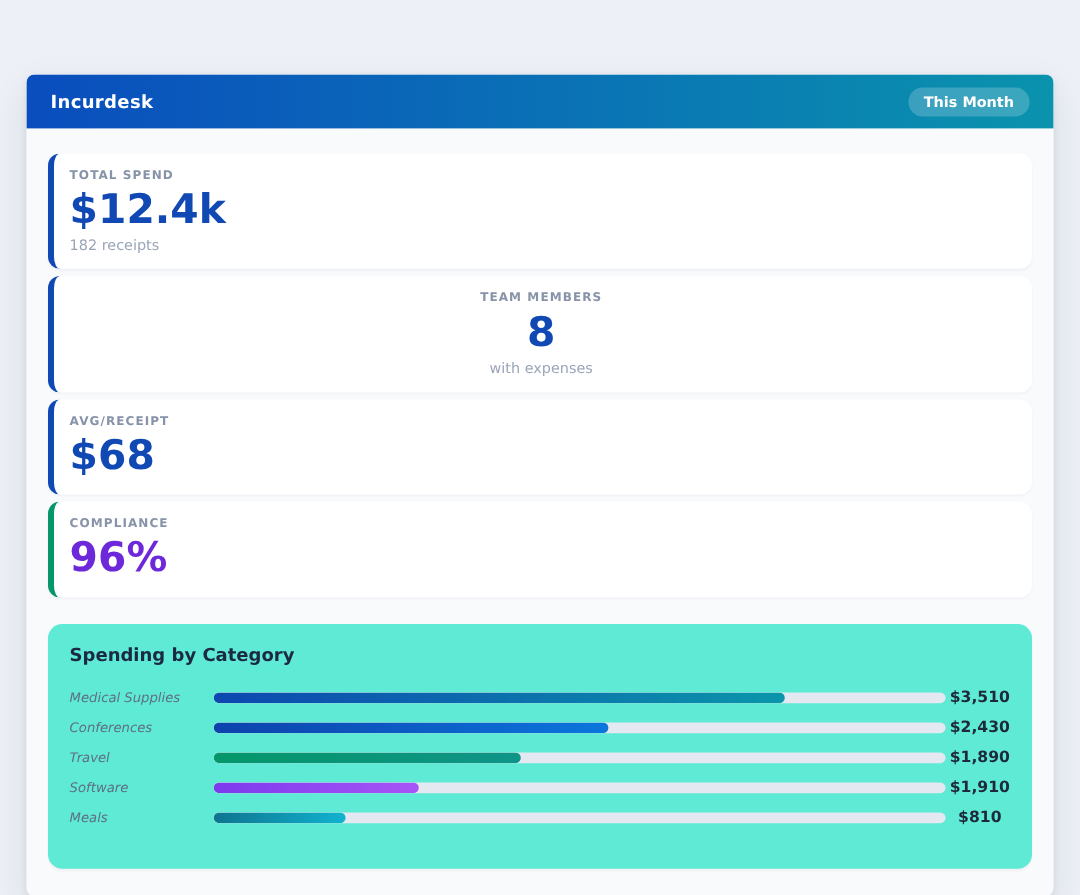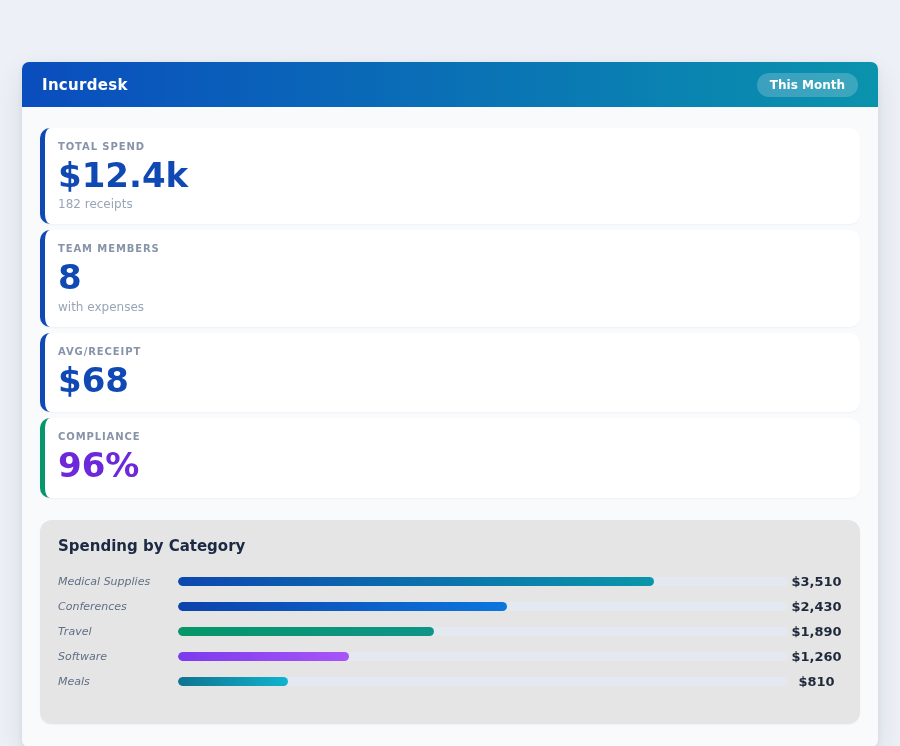--- a/index.html
+++ b/index.html
@@ -67,21 +67,21 @@
     color: #1149b4;
     line-height: 1.1;
   }
   .stat-sub {
     font-size: 12px;
     color: #9aa5b8;
     margin-top: 3px;
   }
   .stat-sub:empty { display: none; }
   .spending-card {
-    background: #e5e5e5;
+    background: #5eead4;
     border-radius: 12px;
     margin-top: 22px;
     padding: 17px 15px 30px 18px;
     box-shadow: 0 1px 2px rgba(15, 23, 42, 0.04);
   }
   .spending-title {
     font-size: 15px;
     font-weight: bold;
     color: #1b2942;
   }
@@ -125,21 +125,21 @@
   </div>
 
   <div class="app-body">
 
     <div class="stat-card" style="border-left-color: rgb(17, 73, 180);">
       <div class="stat-label">TOTAL SPEND</div>
       <div class="stat-value" style="color: rgb(17, 73, 180);">$12.4k</div>
       <div class="stat-sub">182 receipts</div>
     </div>
 
-    <div class="stat-card" style="border-left-color: rgb(17, 73, 180);">
+    <div class="stat-card" style="border-left-color: rgb(17, 73, 180); text-align: center;">
       <div class="stat-label">TEAM MEMBERS</div>
       <div class="stat-value" style="color: rgb(17, 73, 180);">8</div>
       <div class="stat-sub">with expenses</div>
     </div>
 
     <div class="stat-card" style="border-left-color: rgb(17, 73, 180);">
       <div class="stat-label">AVG/RECEIPT</div>
       <div class="stat-value" style="color: rgb(17, 73, 180);">$68</div>
 
     </div>
@@ -175,21 +175,21 @@
       <div class="cat-fill" style="width: 42%; background: linear-gradient(90deg, rgb(5, 150, 105) 0%, rgb(15, 148, 136) 100%);"></div>
     </div>
     <div class="cat-value">$1,890</div>
   </div>
 
   <div class="cat-row">
     <div class="cat-label">Software</div>
     <div class="cat-track">
       <div class="cat-fill" style="width: 28%; background: linear-gradient(90deg, rgb(124, 58, 237) 0%, rgb(168, 85, 247) 100%);"></div>
     </div>
-    <div class="cat-value">$1,260</div>
+    <div class="cat-value">$1,910</div>
   </div>
 
   <div class="cat-row">
     <div class="cat-label">Meals</div>
     <div class="cat-track">
       <div class="cat-fill" style="width: 18%; background: linear-gradient(90deg, rgb(14, 116, 144) 0%, rgb(16, 179, 207) 100%);"></div>
     </div>
     <div class="cat-value">$810</div>
   </div>
 </div>

